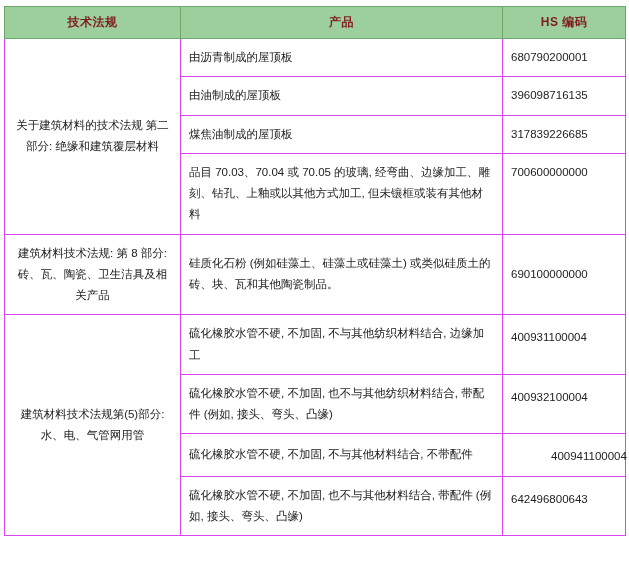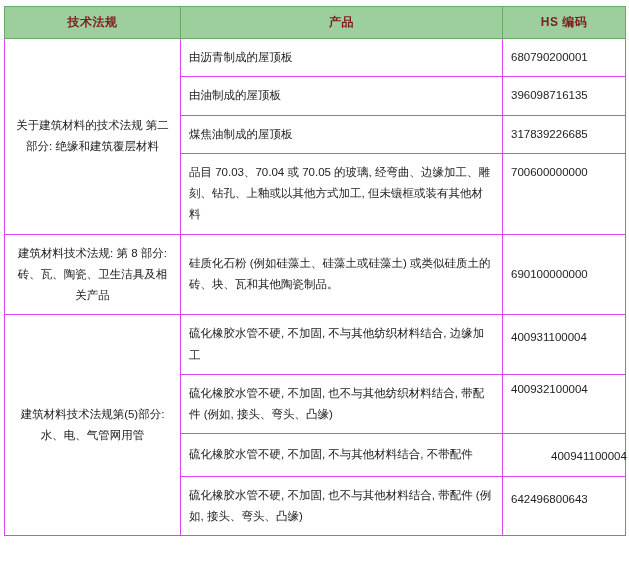--- a/index.html
+++ b/index.html
@@ -108,21 +108,21 @@
         <td class="code">690100000000</td>
       </tr>
 
       <tr>
         <td class="cat cat-mid" rowspan="4">建筑材料技术法规第(5)部分: 水、电、气管网用管</td>
         <td class="prod">硫化橡胶水管不硬, 不加固, 不与其他纺织材料结合, 边缘加工</td>
         <td class="code" style="vertical-align:top; padding-top:12px;">400931100004</td>
       </tr>
       <tr>
         <td class="prod">硫化橡胶水管不硬, 不加固, 也不与其他纺织材料结合, 带配件 (例如, 接头、弯头、凸缘)</td>
-        <td class="code" style="vertical-align:top; padding-top:4px;border-radius:10px;">400932100004</td>
+        <td class="code" style="vertical-align:top; padding-top:12px;border-radius:10px;">400932100004</td>
       </tr>
       <tr>
         <td class="prod">硫化橡胶水管不硬, 不加固, 不与其他材料结合, 不带配件</td>
         <td class="code" style="vertical-align:top; padding-top:12px;padding-left:48px;">400941100004</td>
       </tr>
       <tr>
         <td class="prod">硫化橡胶水管不硬, 不加固, 也不与其他材料结合, 带配件 (例如, 接头、弯头、凸缘)</td>
         <td class="code" style="vertical-align:top; padding-top:12px;">642496800643</td>
       </tr>
     </tbody>

